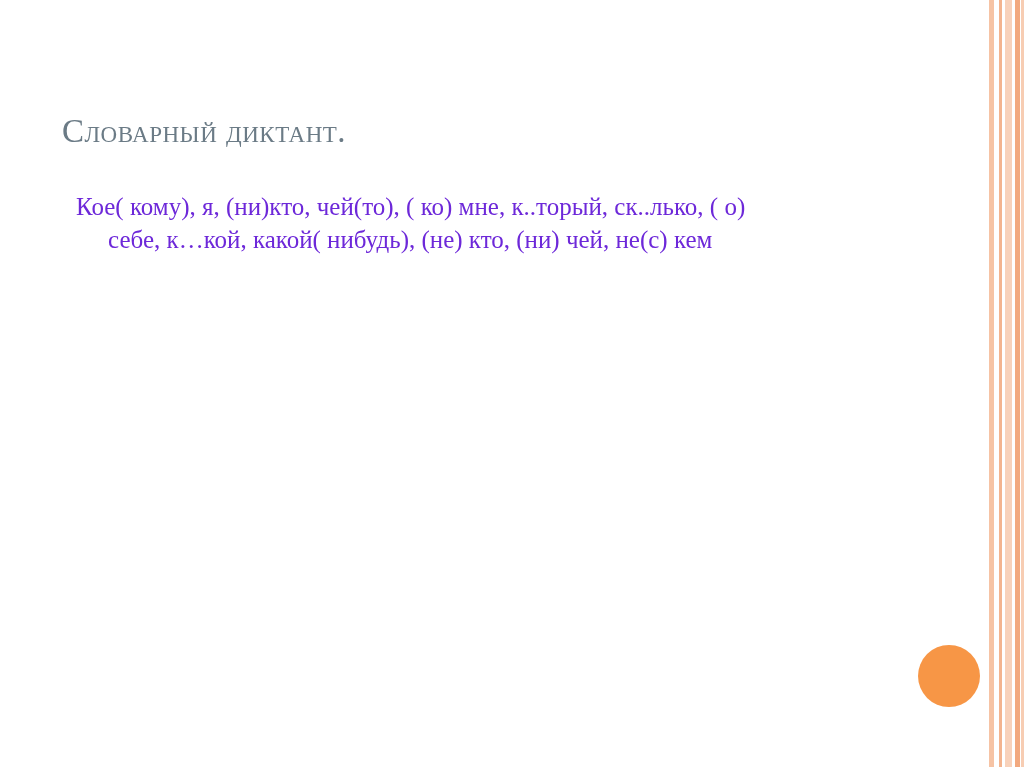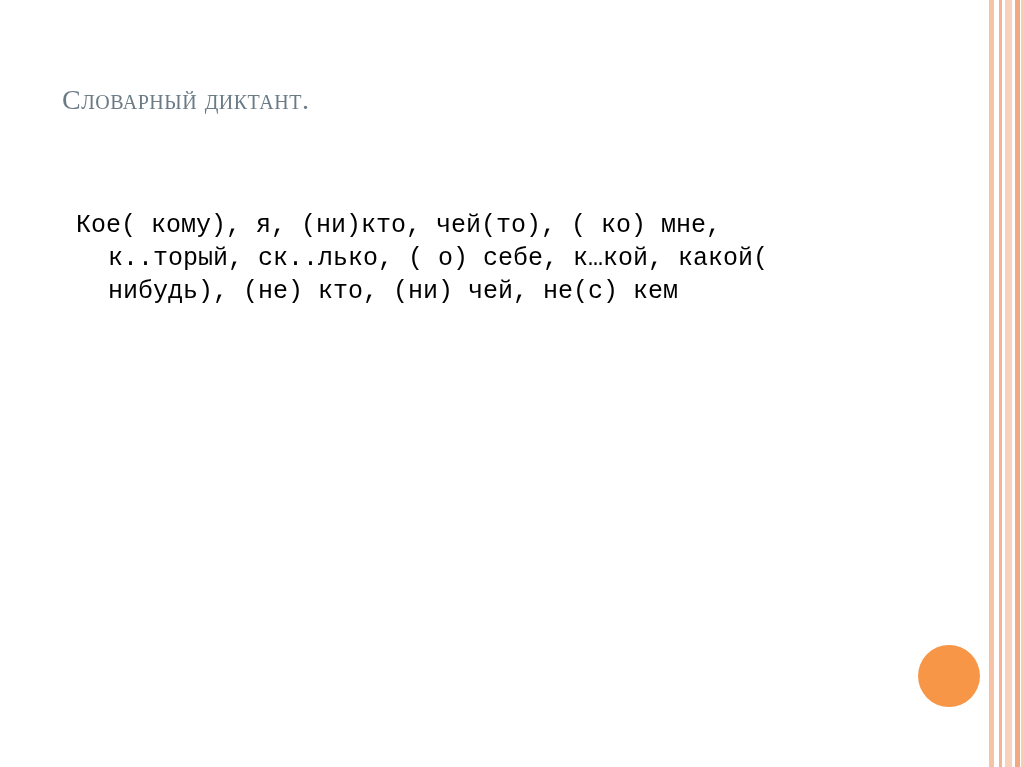--- a/index.html
+++ b/index.html
@@ -35,44 +35,43 @@
   }
   .stripe-a { right: 30px; width: 5px;  background: #f6c3a4; }
   .stripe-b { right: 22px; width: 3px;  background: #f3b48f; }
   .stripe-c { right: 12px; width: 7px;  background: #f8d2bb; }
   .stripe-d { right: 4px;  width: 5px;  background: #f2a97f; }
   .stripe-e { right: 0px;  width: 3px;  background: #f7cdb3; }
 
   .title {
     position: absolute;
     left: 62px;
-    top: 84px;
+    top: 113px;
     font-family: "Liberation Serif", serif;
-    font-size: 28px;
+    font-size: 33px;
     color: #6b7b86;
     letter-spacing: 0.5px;
     font-variant: small-caps;
     white-space: nowrap;
   }
 
   .body-block {
     position: absolute;
     left: 70px;
     top: 190px;
     width: 700px;
   }
   .dictation-text {
-    font-family: Liberation Mono, monospace;
+    font-family: Liberation Serif, serif;
     font-size: 25px;
     line-height: 1.32;
-    color: #000000;
+    color: #6d28d9;
     text-indent: 0;
     padding-left: 38px;
     text-indent: -32px;
-    margin-top: 19px;
   }
   .task-text {
     margin-top: 18px;
     font-family: "Liberation Serif", serif;
     font-size: 29px;
     font-weight: bold;
     color: #0a0a0a;
     padding-left: 6px;
   }
 

